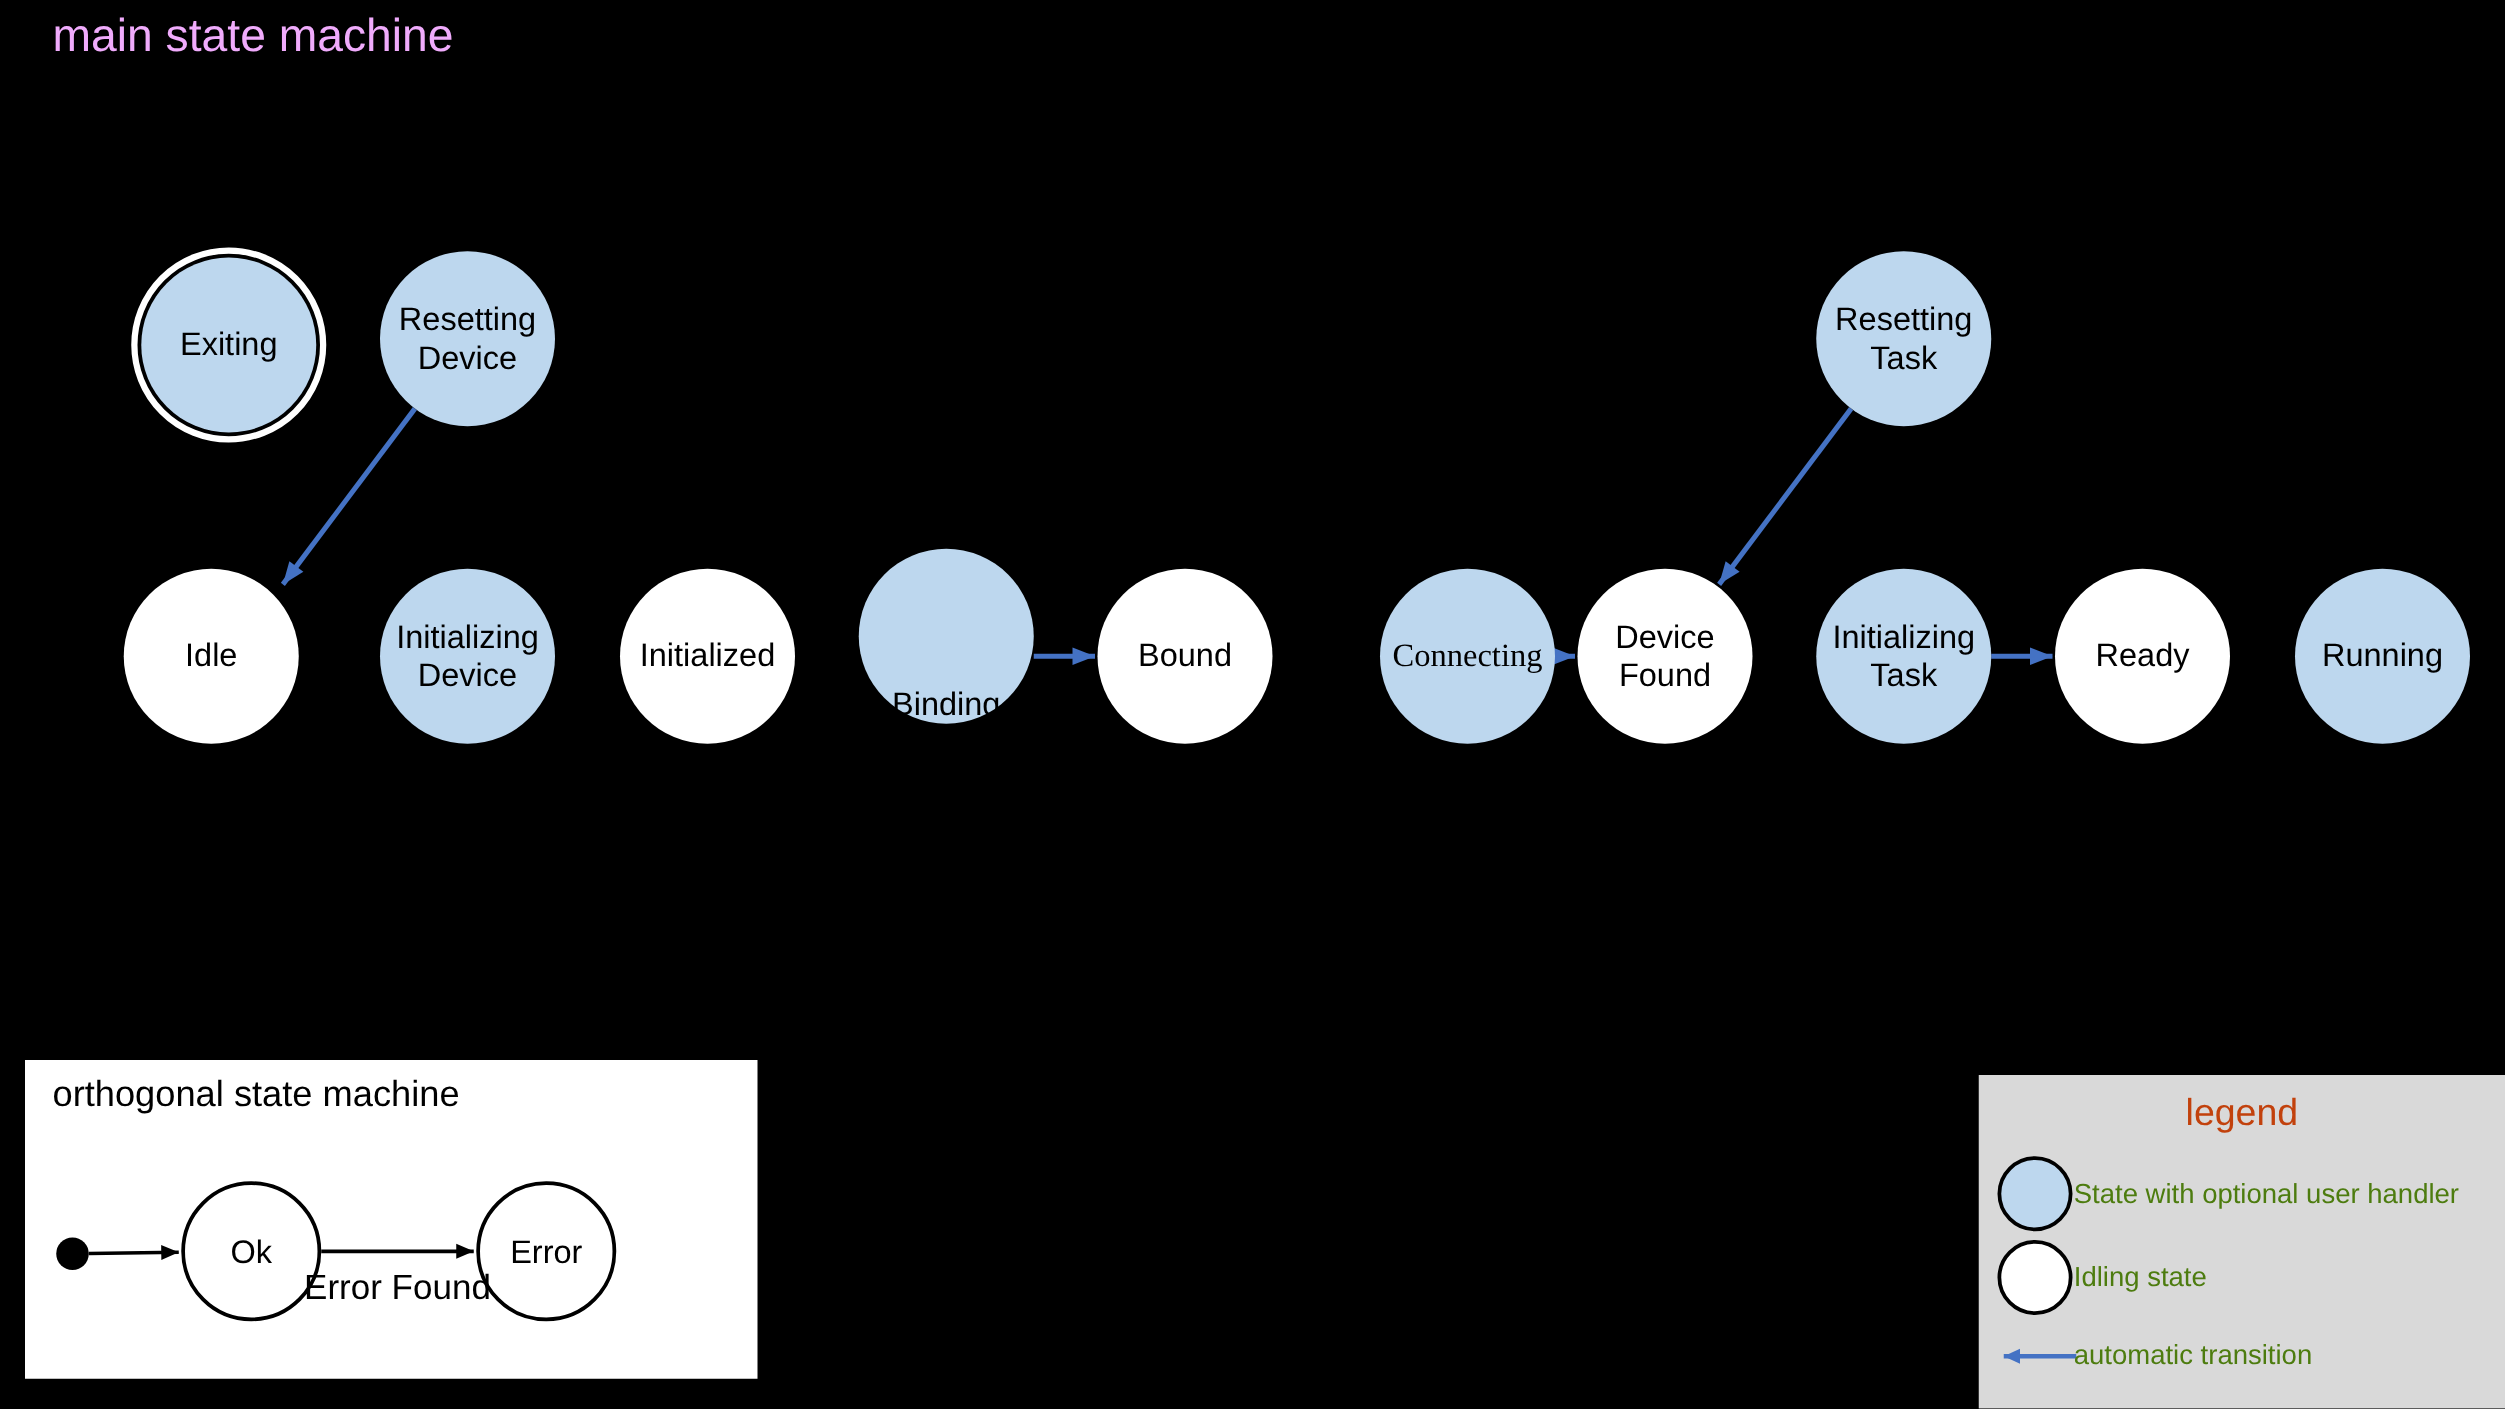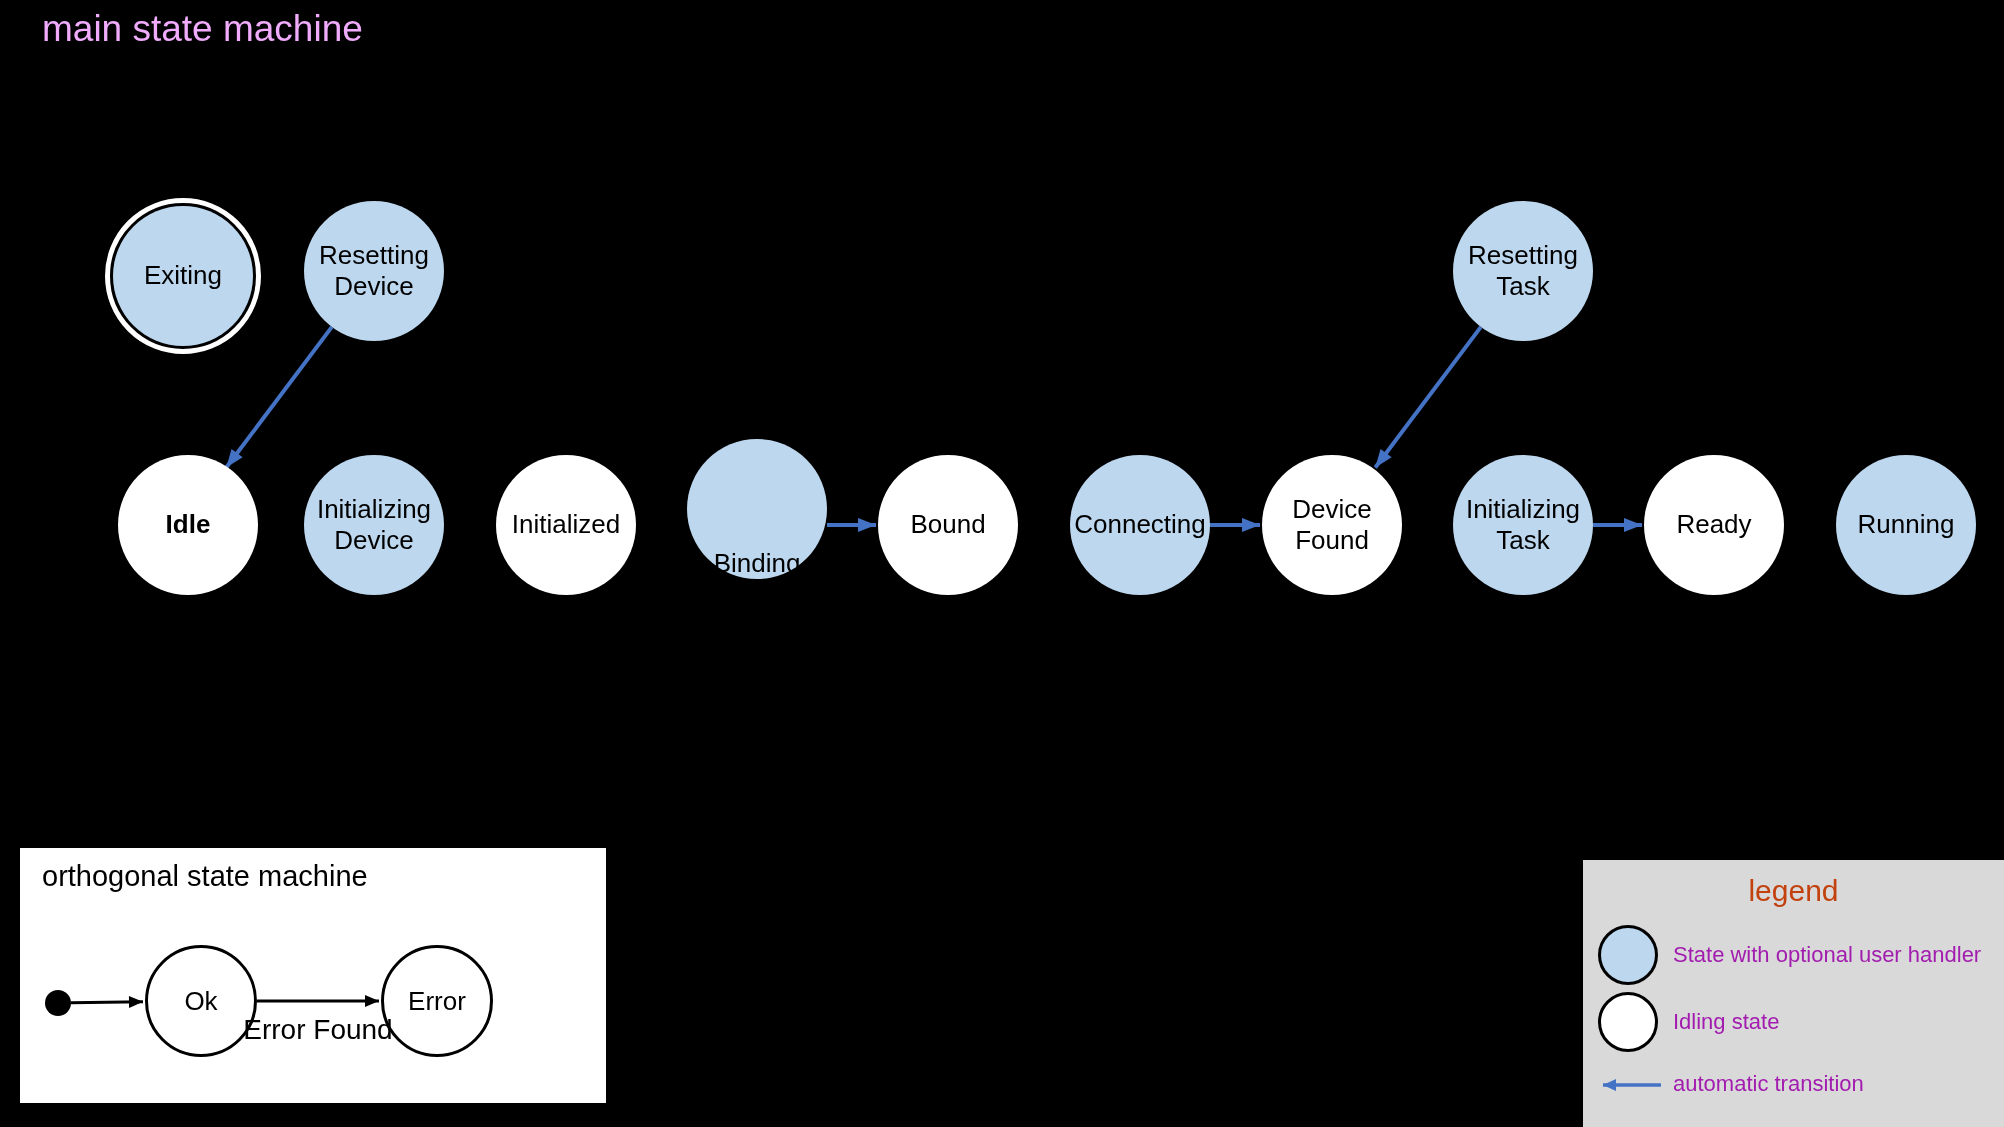--- a/index.html
+++ b/index.html
@@ -67,21 +67,21 @@
     text-align:center;font-size:30px;color:#c2410c;
   }
   .legend-circle{
     position:absolute;left:15px;width:60px;height:60px;
     border-radius:50%;border:3px solid #000;box-sizing:border-box;
   }
   #legend-swatch-handler{top:65px;background:var(--blue);}
   #legend-swatch-idle{top:132px;background:#fff;}
   #legend-arrow{position:absolute;left:12px;top:215px;}
   .legend-label{
-    position:absolute;left:90px;font-size:22px;color:#a21caf;white-space:nowrap;
+    position:absolute;left:76px;font-size:22px;color:#4d7c0f;white-space:nowrap;
   }
   #legend-label-0{top:65px;line-height:60px;}
   #legend-label-1{top:132px;line-height:60px;}
   #legend-label-2{top:211px;line-height:26px;}
 </style>
 </head>
 <body>
 
 <div id="canvas">
 
@@ -109,36 +109,36 @@
       <div class="final-ring" style="left: 105px; top: 198px; height: 156px; width: 156px;"></div>
       <div class="state handler" style="left: 113px; top: 206px; height: 140px; width: 140px;">
         <span class="state-label">Exiting</span>
       </div>
       <div class="state handler" style="left: 304px; top: 201px; height: 140px; width: 140px;">
         <span class="state-label">Resetting Device</span>
       </div>
       <div class="state handler" style="left: 1453px; top: 201px; height: 140px; width: 140px;">
         <span class="state-label">Resetting Task</span>
       </div>
-      <div class="state idle" style="left: 118px; top: 455px; height: 140px; width: 140px; font-weight: bold;">
+      <div class="state idle" style="left: 99px; top: 455px; height: 140px; width: 140px;">
         <span class="state-label">Idle</span>
       </div>
       <div class="state handler" style="left: 304px; top: 455px; height: 140px; width: 140px;">
         <span class="state-label">Initializing Device</span>
       </div>
       <div class="state idle" style="left: 496px; top: 455px; height: 140px; width: 140px;">
         <span class="state-label">Initialized</span>
       </div>
       <div class="state handler" style="left: 687px; top: 439px; height: 140px; width: 140px; align-items: flex-end;">
         <span class="state-label">Binding</span>
       </div>
       <div class="state idle" style="left: 878px; top: 455px; height: 140px; width: 140px;">
         <span class="state-label">Bound</span>
       </div>
-      <div class="state handler" style="left: 1070px; top: 455px; height: 140px; width: 140px;">
+      <div class="state handler" style="left: 1104px; top: 455px; height: 140px; width: 140px; font-family: Liberation Serif, serif;">
         <span class="state-label">Connecting</span>
       </div>
       <div class="state idle" style="left: 1262px; top: 455px; height: 140px; width: 140px;">
         <span class="state-label">Device Found</span>
       </div>
       <div class="state handler" style="left: 1453px; top: 455px; height: 140px; width: 140px;">
         <span class="state-label">Initializing Task</span>
       </div>
       <div class="state idle" style="left: 1644px; top: 455px; height: 140px; width: 140px;">
         <span class="state-label">Ready</span>

